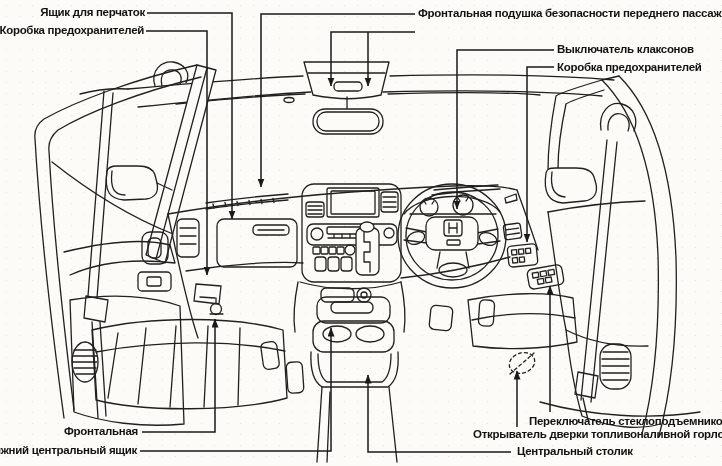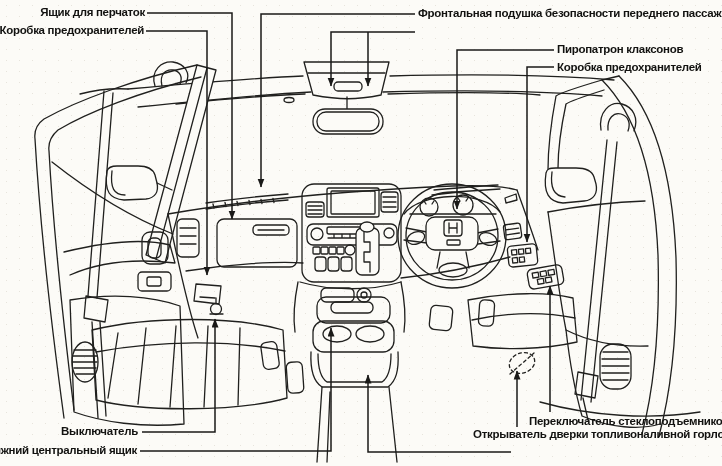--- a/index.html
+++ b/index.html
@@ -260,20 +260,21 @@
     <path class="leader" d="M517,427 V371" marker-end="url(#arr)"></path>
     <path class="leader" d="M511,452 H368 V375" marker-end="url(#arr)"></path>
     <path class="leader" d="M140,451 H331 V328" marker-end="url(#arr)"></path>
     <path class="leader" d="M142,432 H215 V319" marker-end="url(#arr)"></path>
   </g>
 </svg>
 
   <div class="lbl" style="right:577px;top:6px">Ящик для перчаток</div>
   <div class="lbl" style="right:578px;top:24px">Коробка предохранителей</div>
   <div class="lbl" style="left:418px;top:7px">Фронтальная подушка безопасности переднего пассажира</div>
-  <div class="lbl" style="left:557px;top:43px">Пиропатрон клаксонов</div>
+  <div class="lbl" style="left:557px;top:43px">Выключатель клаксонов</div>
   <div class="lbl" style="left:557px;top:61px">Коробка предохранителей</div>
   <div class="lbl" style="left:529px;top:415px">Переключатель стеклоподъемников</div>
   <div class="lbl" style="left:473px;top:428px">Открыватель дверки топливоналивной горловины</div>
+  <div class="lbl" style="left:517px;top:445px">Центральный столик</div>
   <div class="lbl" style="right:585px;top:444px">Нижний центральный ящик</div>
-  <div class="lbl" style="right:584px;top:425px">Выключатель</div>
+  <div class="lbl" style="right:584px;top:425px">Фронтальная</div>
 
 </div>
 
 </body></html>

